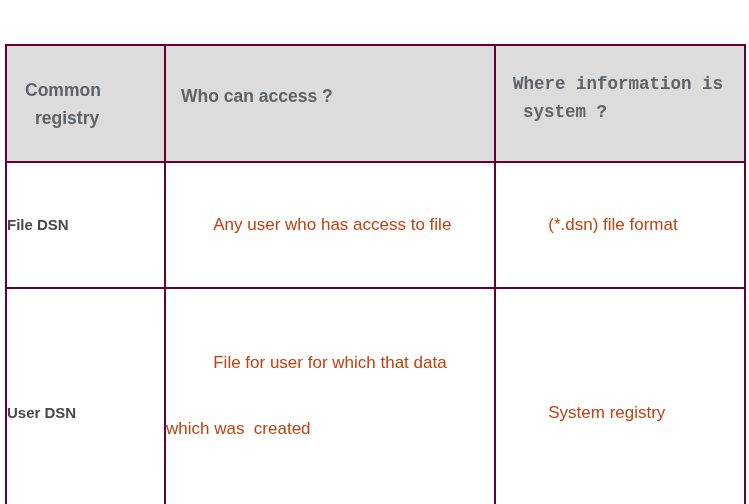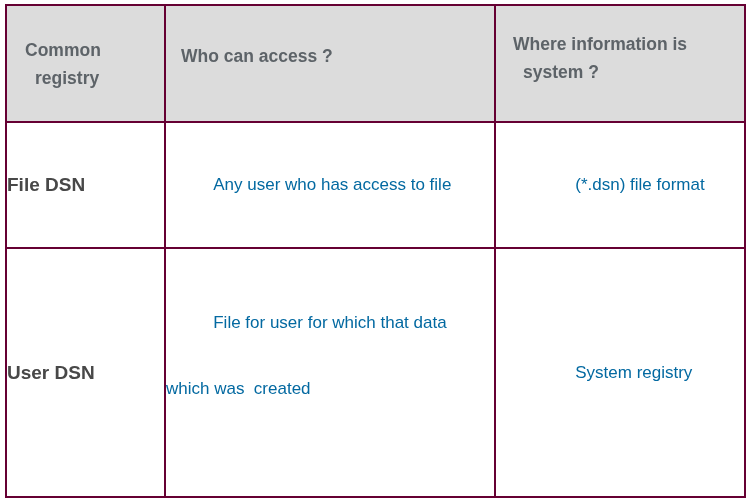--- a/index.html
+++ b/index.html
@@ -13,20 +13,21 @@
     background: #ffffff;
     font-family: "Liberation Sans", sans-serif;
     overflow: hidden;
   }
 
   .table-wrap {
     box-sizing: border-box;
     width: 749px;
     height: 412px;
     padding: 4px 5px 6px 5px;
+    margin-top: 40px;
   }
 
   table.cmp {
     border-collapse: collapse;
     table-layout: fixed;
     width: 739px;
     height: 494px;
     border: 2px solid #660033;
   }
 
@@ -49,47 +50,47 @@
   }
   .hd {
     font-size: 17.5px;
     font-weight: bold;
     color: #5d6368;
     line-height: 1.6;
     text-align: left;
   }
   .hd.col1 { padding: 0 0 0 18px; }
   .hd.col2 { padding: 0 10px 16px 15px; }
-  .hd.col3 { padding: 0 10px 12px 17px; }
+  .hd.col3 { padding: 0 10px 12px 17px; font-family: Liberation Mono, monospace; }
   .hd .l2   { display: block; padding-left: 10px; }
 
   
   .r1 td { height: 64px; }
   .r2 td { height: 65px; }
   .r3 td { height: 98px; }
 
   .techlabel {
-    font-size: 19px;
+    font-size: 15px;
     font-weight: bold;
     color: #484848;
     padding: 0 6px 0 14px;
     text-align: left;
     line-height: 1.45;
   }
 
   .cell {
     font-size: 17px;
     font-weight: normal;
-    color: #0369a1;
+    color: #c2410c;
     line-height: 1.95;
     text-align: left;
     padding: 0 8px 0 15px;
     white-space: pre-wrap;
   }
-  .cell.c3pad { padding-left: 32px; }
+  .cell.c3pad { padding-left: 5px; }
   .cell .l2 { display: block; }
 </style>
 </head>
 <body>
 
 <div class="table-wrap">
   <table class="cmp">
     <colgroup>
       <col class="c1">
       <col class="c2">

